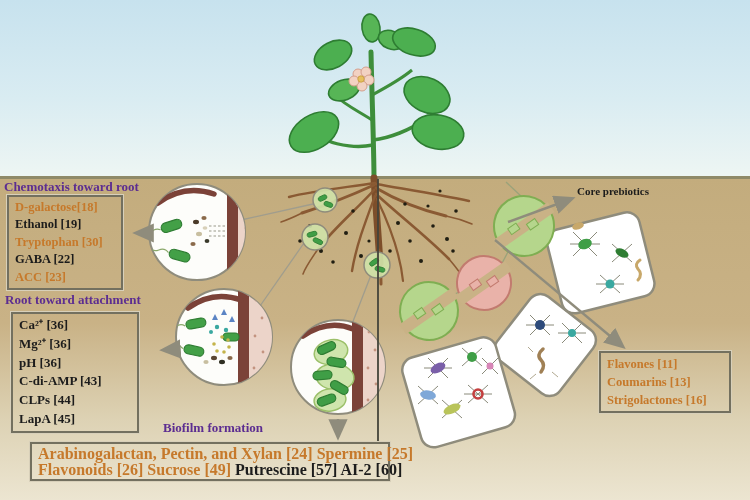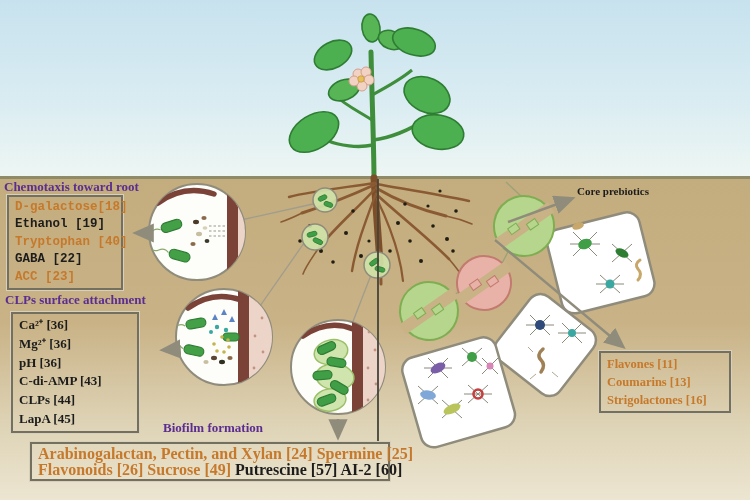--- a/index.html
+++ b/index.html
@@ -17,21 +17,21 @@
     background:linear-gradient(to bottom,#c7e2ee 0%,#d9ecf2 55%,#eef6f3 100%);}
   .soil{position:absolute;left:0;top:178px;width:750px;height:322px;
     background:linear-gradient(to bottom,#c3ac7d 0%,#c9b286 45%,#ddd2b4 75%,#ece5d1 100%);}
   .soil-line{position:absolute;left:0;top:176px;width:750px;height:3px;background:#8f8a68;}
   svg{position:absolute;left:0;top:0;}
   .hdr{position:absolute;color:var(--purple);font-weight:bold;font-size:13px;white-space:nowrap;}
   .note-box{position:absolute;border:2px solid var(--border);box-shadow:0 0 0 1px #d8d0ba;
     padding:2px 6px;font-weight:bold;}
   .note-box .ln{font-size:12.5px;line-height:17.4px;white-space:nowrap;}
   .orange{color:var(--orange);} .black{color:var(--ink);}
-  #chemo-box{left:7px;top:195px;width:100px;font-family:Liberation Mono, monospace;}
+  #chemo-box{left:7px;top:195px;width:100px;}
   #attach-box{left:11px;top:312px;width:112px;}
   #attach-box .ln{font-size:13px;line-height:18.8px;}
   #biofilm-box{left:30px;top:442px;width:344px;}
   #biofilm-box .ln{font-size:16px;line-height:15.5px;white-space:nowrap;}
   #flavones-box{left:599px;top:351px;width:116px;}
   #flavones-box .ln{font-size:12.5px;line-height:18px;font-family:Liberation Serif, serif;}
   #core-label{position:absolute;left:577px;top:185px;color:var(--ink);
     font-weight:bold;font-size:11px;white-space:nowrap;}
 </style>
 </head>
@@ -393,26 +393,26 @@
       <line x1="338" y1="419" x2="338" y2="436" marker-end="url(#ah)"></line>
       <line x1="508" y1="222" x2="571" y2="199" marker-end="url(#ah)"></line>
       <line x1="495" y1="240" x2="622" y2="346" marker-end="url(#ah)"></line>
     </g>
   </svg>
 
   <div class="hdr" id="chemo-title" style="left:4px;top:179px;">Chemotaxis toward root</div>
   <div class="note-box" id="chemo-box">
     <div class="ln orange">D-galactose[18]</div>
     <div class="ln black">Ethanol [19]</div>
-    <div class="ln orange">Tryptophan [40]</div>
+    <div class="ln orange">Tryptophan [30]</div>
     <div class="ln black">GABA [22]</div>
     <div class="ln orange">ACC [23]</div>
   </div>
 
-  <div class="hdr" id="attach-title" style="left:5px;top:292px;">CLPs surface attachment</div>
+  <div class="hdr" id="attach-title" style="left:5px;top:292px;">Root toward attachment</div>
   <div class="note-box" id="attach-box">
     <div class="ln black">Ca²⁺ [36]</div>
     <div class="ln black">Mg²⁺ [36]</div>
     <div class="ln black">pH [36]</div>
     <div class="ln black">C-di-AMP [43]</div>
     <div class="ln black">CLPs [44]</div>
     <div class="ln black">LapA [45]</div>
   </div>
 
   <div class="hdr" id="biofilm-title" style="left:163px;top:420px;">Biofilm formation</div>

